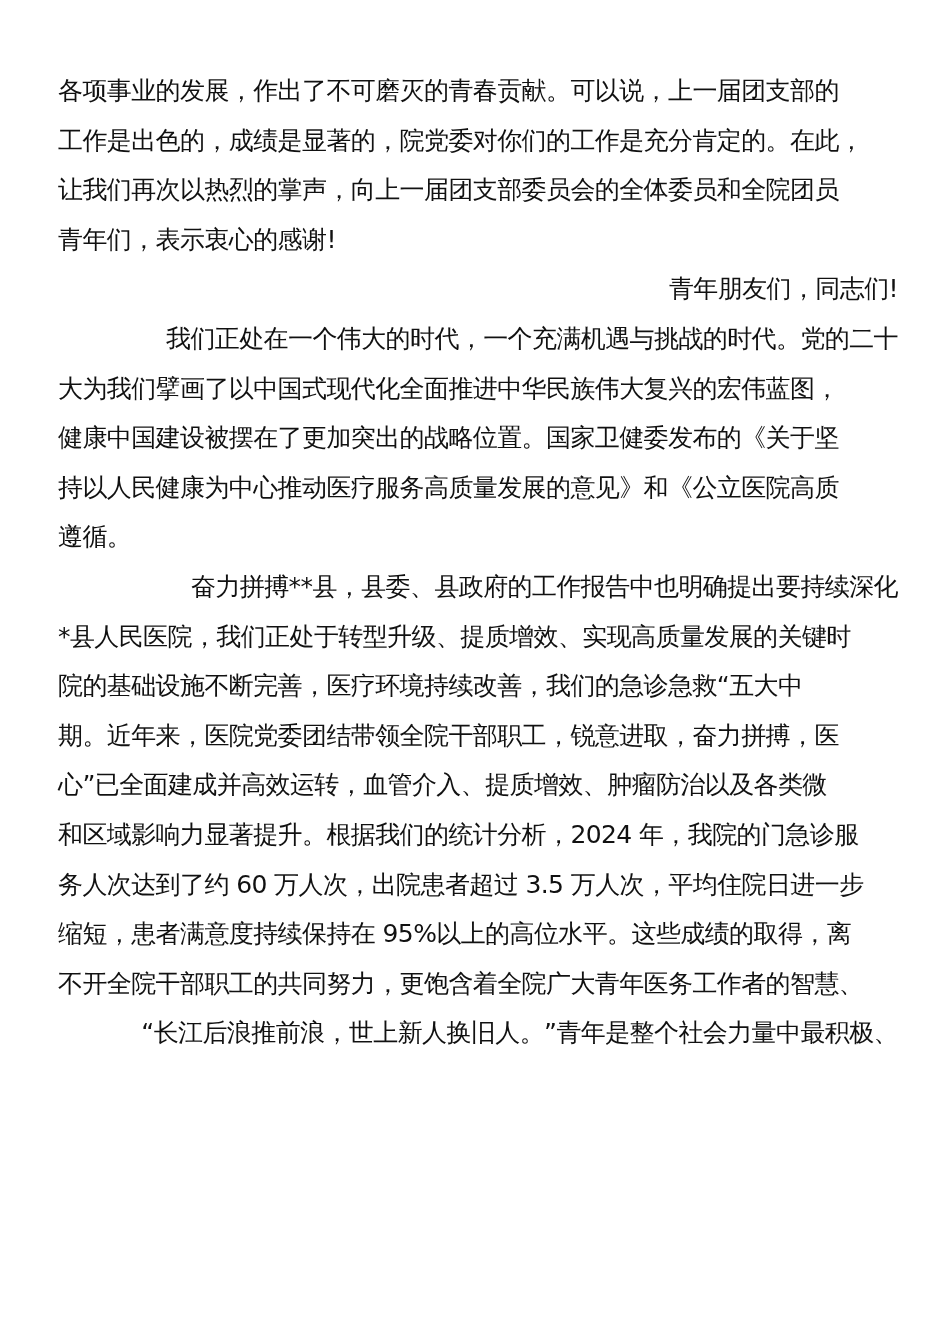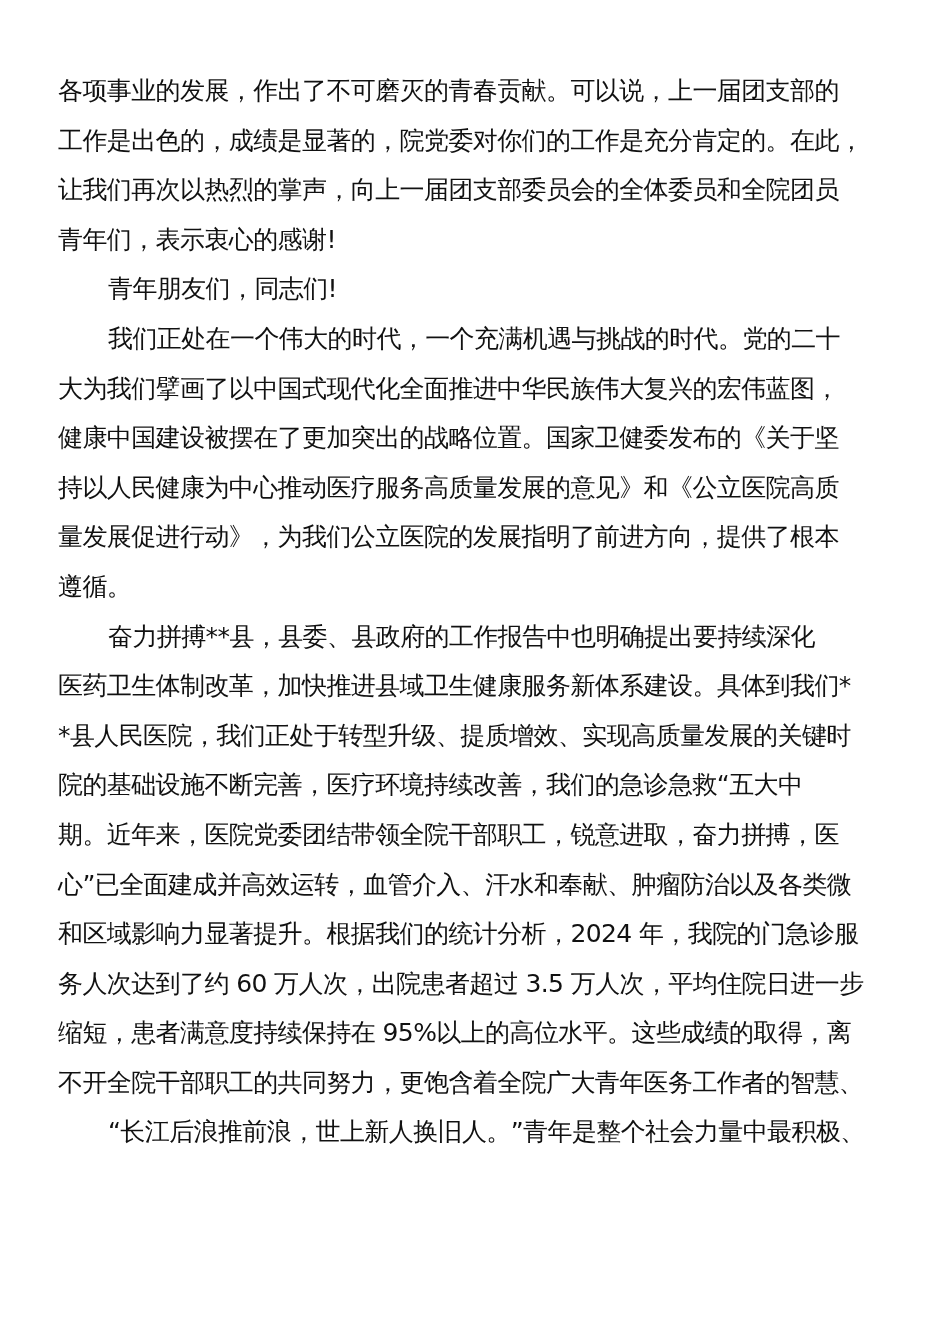--- a/index.html
+++ b/index.html
@@ -31,20 +31,21 @@
   }
   .line {
     height: 49.6px;
     line-height: 49.6px;
     font-size: 25px;
     white-space: nowrap;
     letter-spacing: -0.6px;
   }
   .indent {
     padding-left: 50px;
+    text-align: right;
   }
 </style>
 </head>
 <body>
 
 <div class="page">
   <div class="content">
 
     <div>
       <div class="line">各项事业的发展，作出了不可磨灭的青春贡献。可以说，上一届团支部的</div>
@@ -55,31 +56,29 @@
 
     <div>
       <div class="line indent">青年朋友们，同志们!</div>
     </div>
 
     <div>
       <div class="line indent">我们正处在一个伟大的时代，一个充满机遇与挑战的时代。党的二十</div>
       <div class="line">大为我们擘画了以中国式现代化全面推进中华民族伟大复兴的宏伟蓝图，</div>
       <div class="line">健康中国建设被摆在了更加突出的战略位置。国家卫健委发布的《关于坚</div>
       <div class="line">持以人民健康为中心推动医疗服务高质量发展的意见》和《公立医院高质</div>
-      <div class="line">量发展促进行动》，为我们公立医院的发展指明了前进方向，提供了根本</div>
       <div class="line">遵循。</div>
     </div>
 
     <div>
       <div class="line indent">奋力拼搏**县，县委、县政府的工作报告中也明确提出要持续深化</div>
-      <div class="line">医药卫生体制改革，加快推进县域卫生健康服务新体系建设。具体到我们*</div>
       <div class="line">*县人民医院，我们正处于转型升级、提质增效、实现高质量发展的关键时</div>
       <div class="line">院的基础设施不断完善，医疗环境持续改善，我们的急诊急救“五大中</div>
       <div class="line">期。近年来，医院党委团结带领全院干部职工，锐意进取，奋力拼搏，医</div>
-      <div class="line">心”已全面建成并高效运转，血管介入、汗水和奉献、肿瘤防治以及各类微</div>
+      <div class="line">心”已全面建成并高效运转，血管介入、提质增效、肿瘤防治以及各类微</div>
       <div class="line">和区域影响力显著提升。根据我们的统计分析，2024 年，我院的门急诊服</div>
       <div class="line">务人次达到了约 60 万人次，出院患者超过 3.5 万人次，平均住院日进一步</div>
       <div class="line">缩短，患者满意度持续保持在 95%以上的高位水平。这些成绩的取得，离</div>
       <div class="line">不开全院干部职工的共同努力，更饱含着全院广大青年医务工作者的智慧、</div>
     </div>
 
     <div>
       <div class="line indent">“长江后浪推前浪，世上新人换旧人。”青年是整个社会力量中最积极、</div>
     </div>
 

